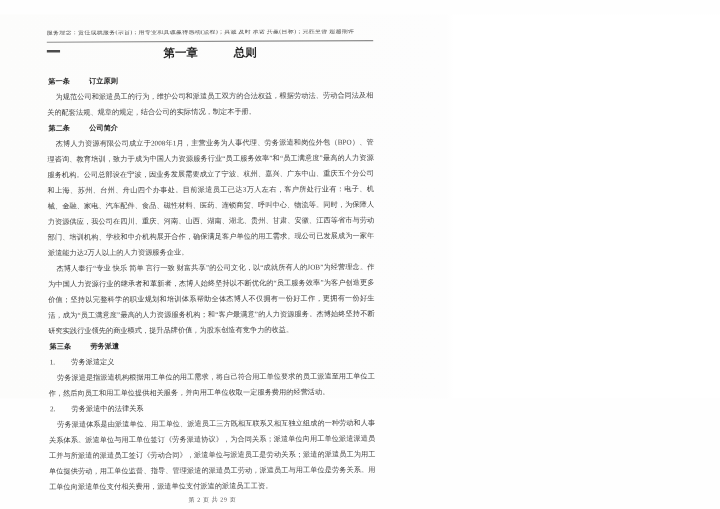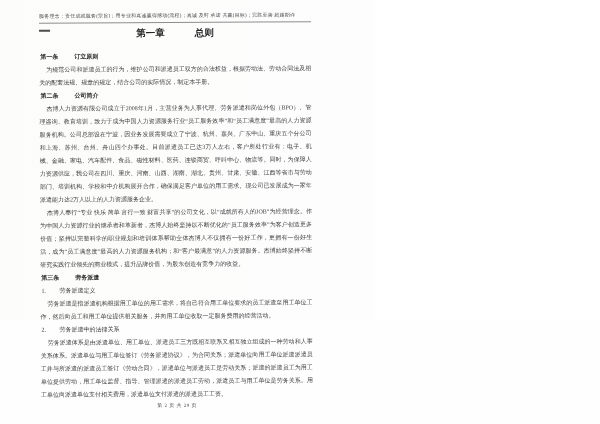--- a/index.html
+++ b/index.html
@@ -3,21 +3,21 @@
 <meta charset="utf-8">
 <style>
   html,body{margin:0;padding:0;}
   body{
     width:600px;height:424px;overflow:hidden;
     background:#fefefe;
     font-family:"Liberation Serif","DejaVu Serif",serif;
     -webkit-font-smoothing:antialiased;
   }
   .scan{
-    position:absolute;left:0;top:0;width:600px;height:320px;
+    position:absolute;left:0;top:12px;width:600px;height:320px;
     background:linear-gradient(90deg,#fcfcfb 0%,#fdfdfd 62%,#ffffff 63%,#ffffff 100%);
   }
   .sheet{
     position:absolute;left:40px;top:0;width:272px;height:424px;
     color:#3f3f3f;
     transform:rotate(-0.3deg);
     transform-origin:50% 50%;
   }
   .hdr{
     margin-top:13px;

